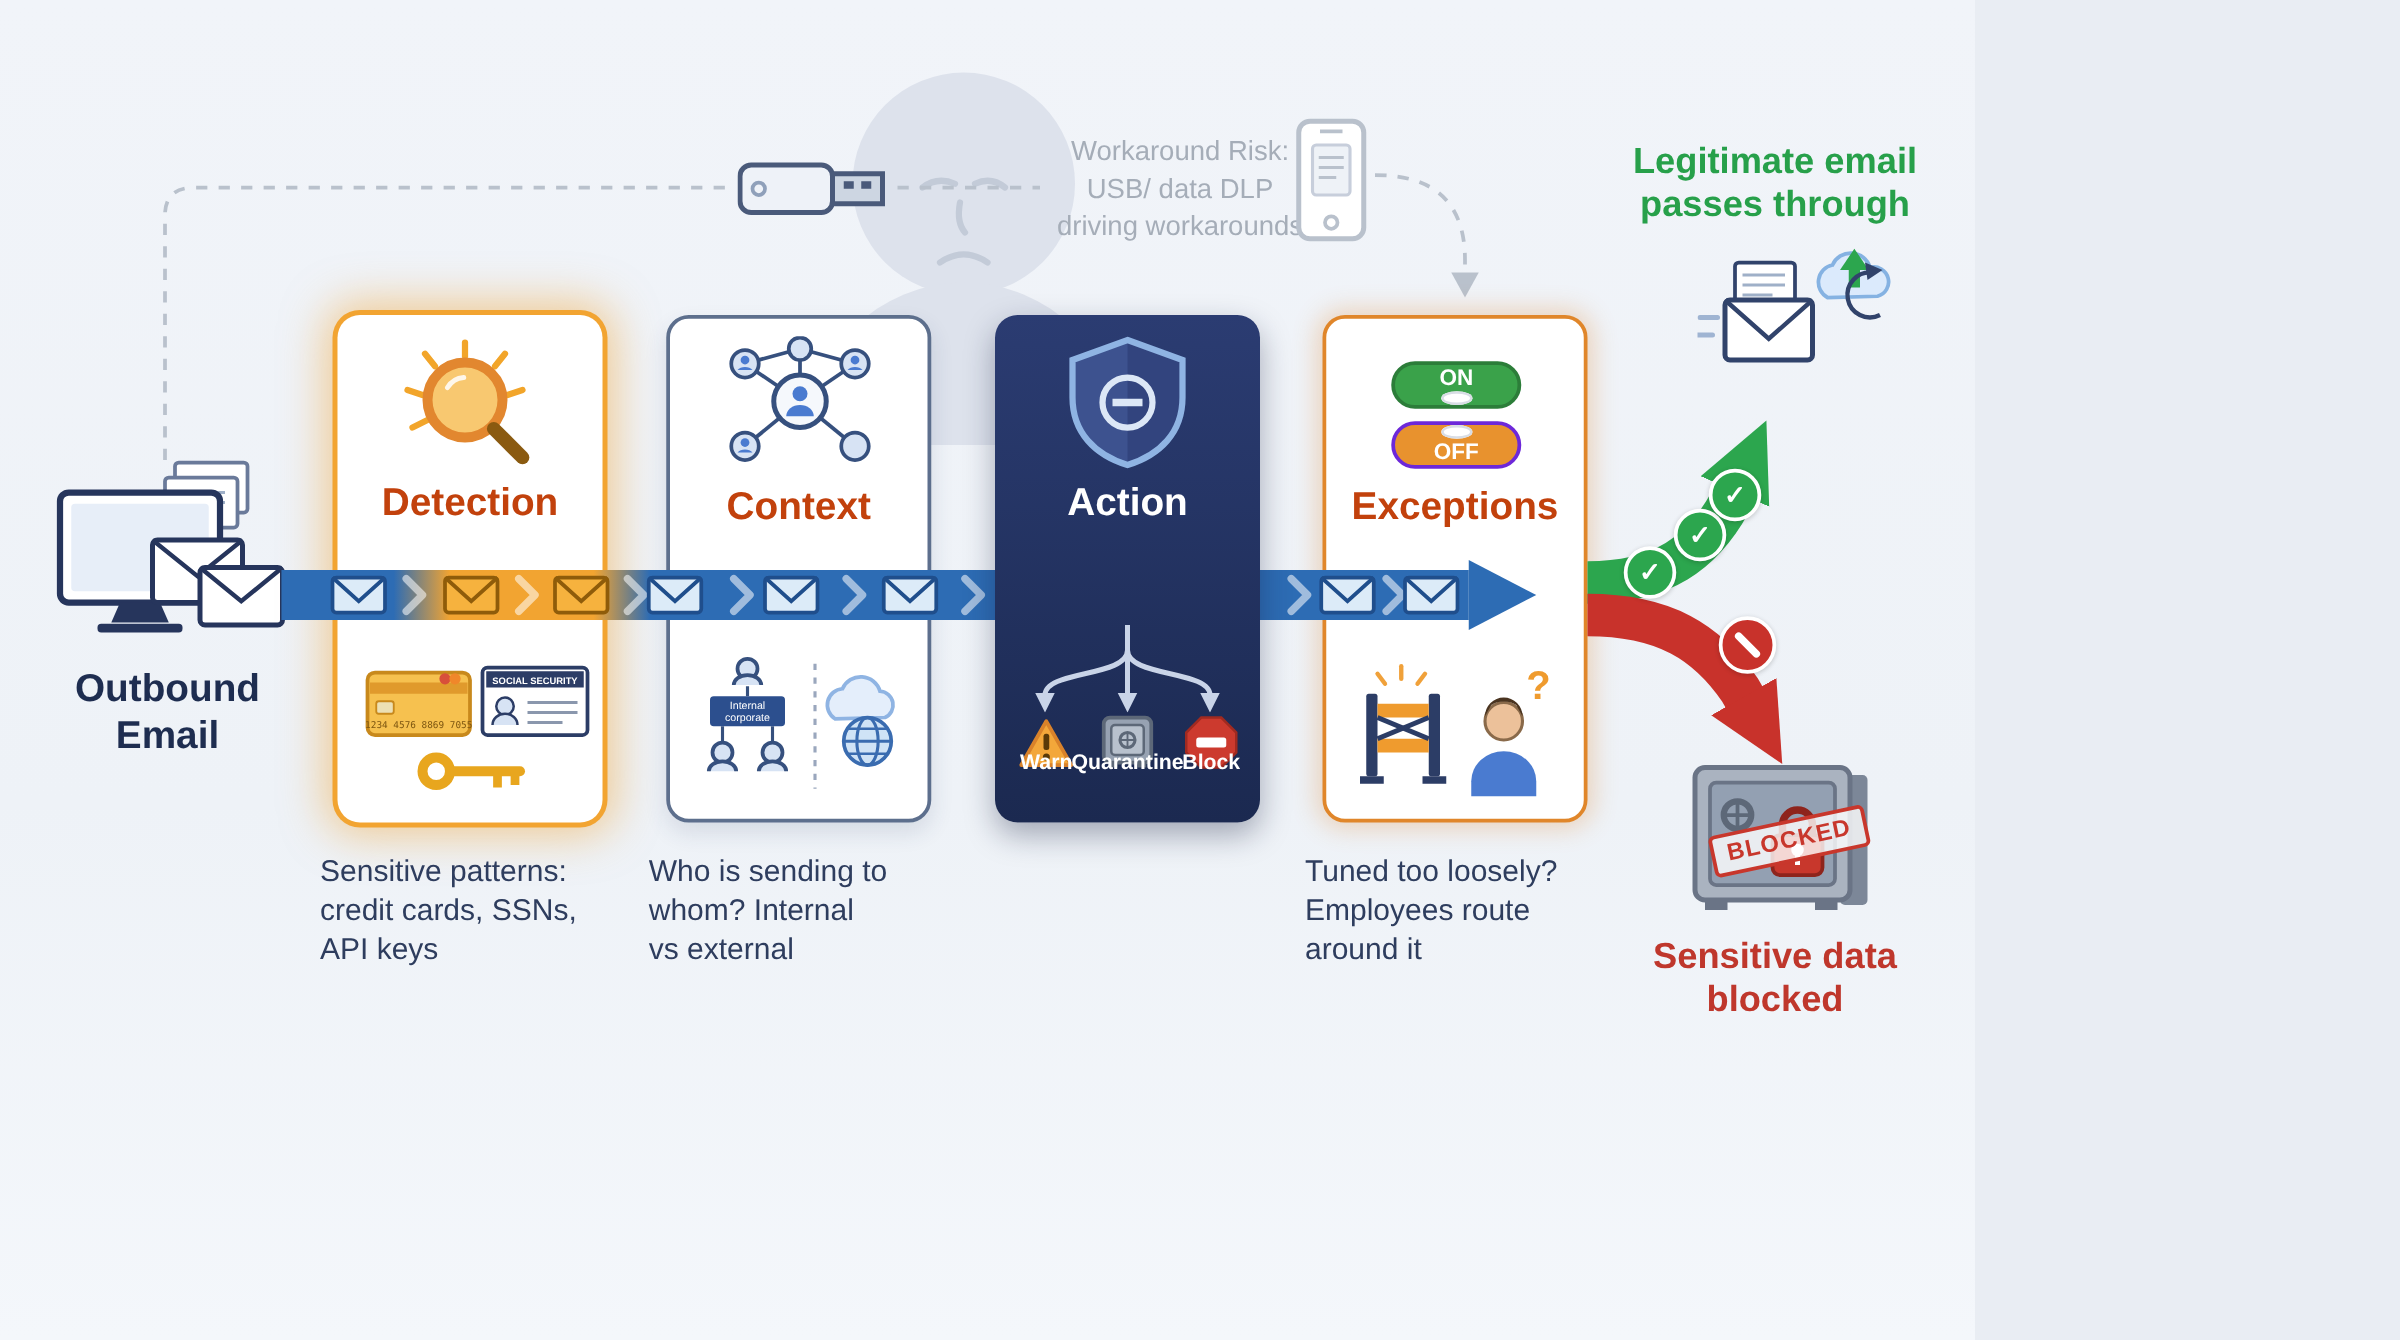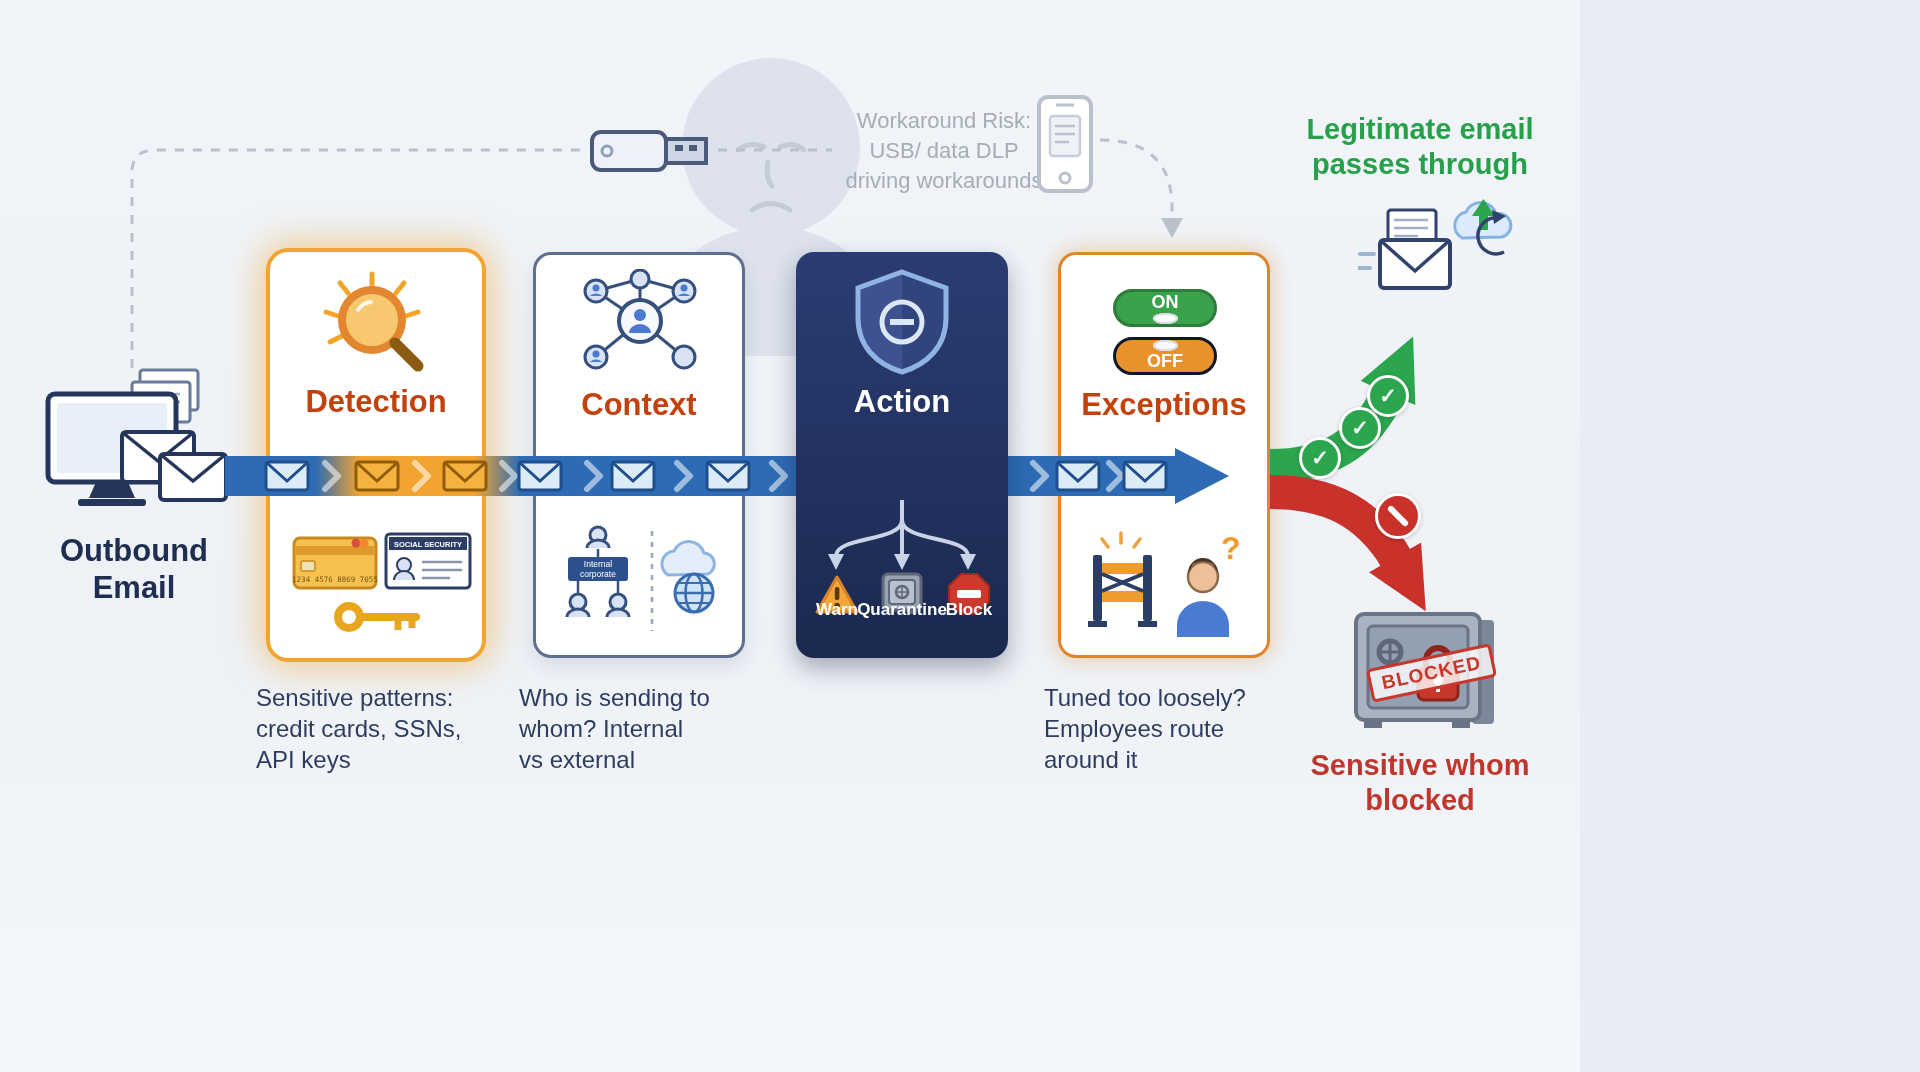--- a/index.html
+++ b/index.html
@@ -31,21 +31,21 @@
   
   .workaround-text { left:808px; top:106px; width:272px; text-align:center; font-size:22px; line-height:30px; color:#a5adb8; font-weight:500; z-index:1; }
 
   
   .pass-text  { left:1295px; top:112px; width:250px; text-align:center; font-size:29px; line-height:35px; font-weight:bold; color:#27a04a; z-index:2; }
   .block-text { left:1300px; top:748px; width:240px; text-align:center; font-size:29px; line-height:35px; font-weight:bold; color:#bf372c; z-index:2; }
 
   
   .toggle { position:absolute; width:104px; height:38px; border-radius:19px; display:flex; align-items:center; justify-content:space-between; padding:0 6px; box-sizing:border-box;flex-direction:column; }
   .toggle-on  { left:52px; top:34px; background:#3aa24a; border:3px solid #2c7d39; }
-  .toggle-off { left:52px; top:82px; background:#e8922e; border:3px solid #0f172a; }
+  .toggle-off { left:52px; top:82px; background:#e8922e; border:3px solid #6d28d9; }
   .toggle-label { color:#fff; font-weight:bold; font-size:18px; padding:0 5px; }
   .knob { width:25px; height:25px; border-radius:50%; background:#fff; box-shadow:inset 0 0 0 2px #d8dde5; }
 
   
   .action-label { position:absolute; top:348px; transform:translateX(-50%); color:#fff; font-weight:bold; font-size:17px; white-space:nowrap; }
 
   
   .check-badge { width:36px; height:36px; border-radius:50%; background:#2ca64e; border:3px solid #ffffff; color:#fff;
                  display:flex; align-items:center; justify-content:center; font-size:21px; font-weight:bold; z-index:4; box-shadow:0 1px 4px rgba(0,0,0,.2); }
   .block-badge { width:40px; height:40px; border-radius:50%; background:#c8322b; border:3px solid #ffffff;
@@ -439,17 +439,17 @@
     <line x1="29" y1="42" x2="51" y2="42" stroke="#5d6878" stroke-width="3"></line>
     <path d="M76,58 v-8 a12,12 0 0 1 24,0 v8" fill="none" stroke="#8e241c" stroke-width="6"></path>
     <rect x="68" y="58" width="40" height="32" rx="6" fill="#c8372c" stroke="#8e241c" stroke-width="3"></rect>
     <circle cx="88" cy="70" r="5" fill="#ffffff"></circle>
     <rect x="86" y="72" width="4" height="10" fill="#ffffff"></rect>
     <rect x="14" y="110" width="18" height="8" fill="#6a7486"></rect>
     <rect x="102" y="110" width="18" height="8" fill="#6a7486"></rect>
   </svg>
   <div class="abs stamp">BLOCKED</div>
   <div class="abs block-text">
-    <div>Sensitive whom</div>
+    <div>Sensitive data</div>
     <div>blocked</div>
   </div>
 
 </div>
 
 </body></html>

